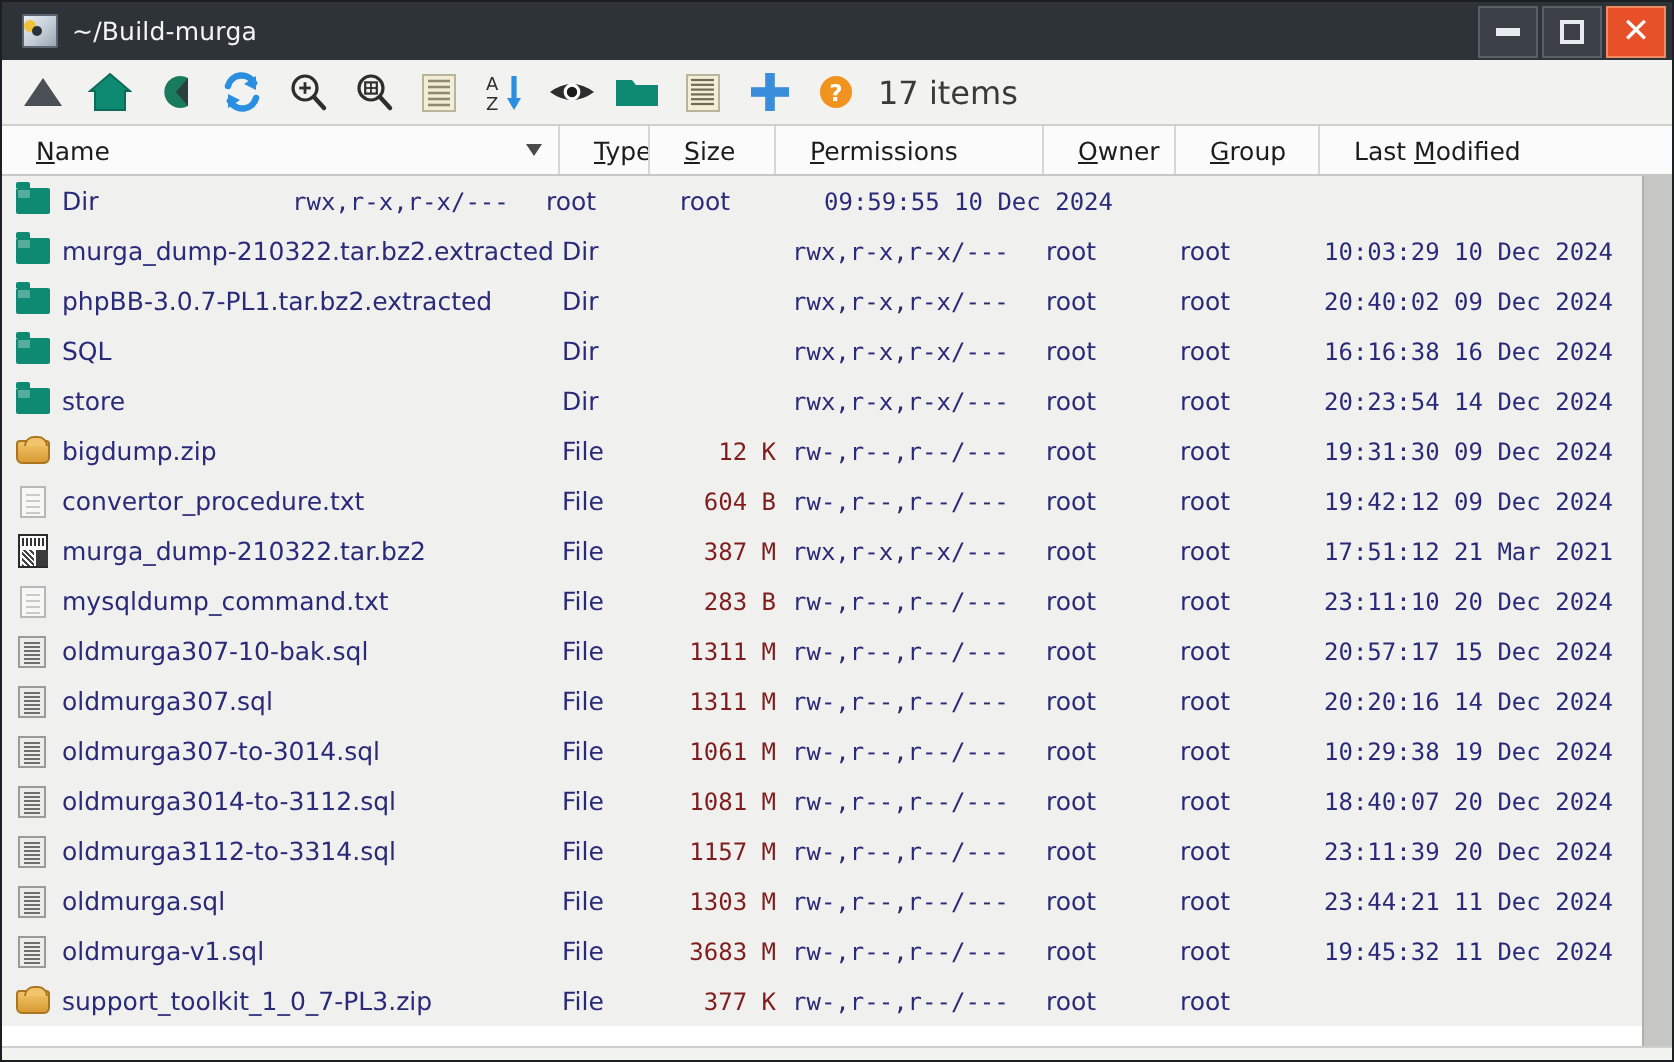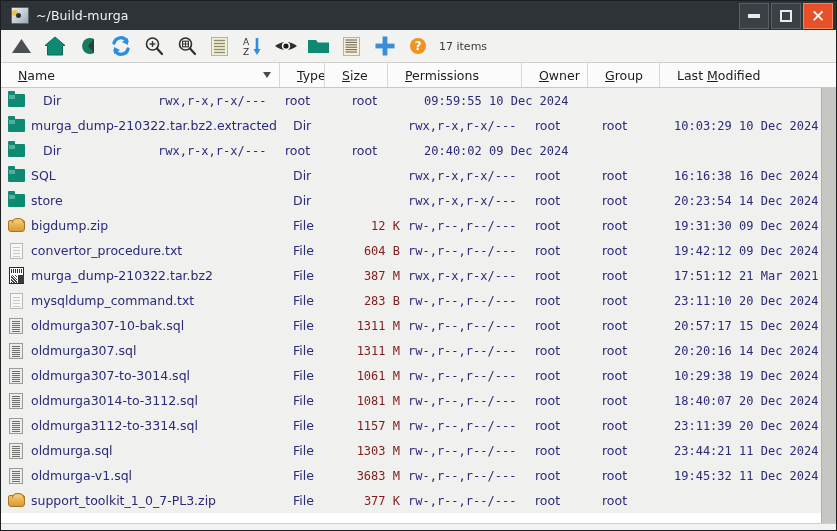--- a/index.html
+++ b/index.html
@@ -123,21 +123,21 @@
   .tb {
     width: 33px;
     height: 29px;
     display: flex;
     align-items: center;
     justify-content: center;
     flex: 0 0 auto;
     position: relative;
   }
   .items-label {
-    font-size: 11px;
+    font-size: 16px;
     color: #3a3a3a;
     margin-left: 5px;
     white-space: nowrap;
   }
 
   
   .header {
     height: 25px;
     background: #fbfbfb;
     border-bottom: 1px solid #c8c8c4;
@@ -205,21 +205,20 @@
     color: #2a2a7a;
     white-space: nowrap;
     overflow: hidden;
     padding-right: 2px;
   }
   .c-type {
     flex: 0 0 auto;
     width: 45px;
     color: #2a2a7a;
     white-space: nowrap;
-    margin-left: 12px;
   }
   .c-size {
     flex: 0 0 auto;
     width: 62px;
     text-align: right;
     padding-right: 8px;
     font-family: "DejaVu Sans Mono", monospace;
     font-size: 12px;
     color: #7f1d1d;
     white-space: nowrap;
@@ -549,20 +548,21 @@
           <div class="c-size"></div>
           <div class="c-perm">rwx,r-x,r-x/---</div>
           <div class="c-owner">root</div>
           <div class="c-group">root</div>
           <div class="c-mod">10:03:29 10 Dec 2024</div>
         </div>
         <div class="row">
           <div class="c-icon">
             <span class="ic-folder"></span>
           </div>
+          <div class="c-name">phpBB-3.0.7-PL1.tar.bz2.extracted</div>
           <div class="c-type">Dir</div>
           <div class="c-size"></div>
           <div class="c-perm">rwx,r-x,r-x/---</div>
           <div class="c-owner">root</div>
           <div class="c-group">root</div>
           <div class="c-mod">20:40:02 09 Dec 2024</div>
         </div>
         <div class="row">
           <div class="c-icon">
             <span class="ic-folder"></span>

